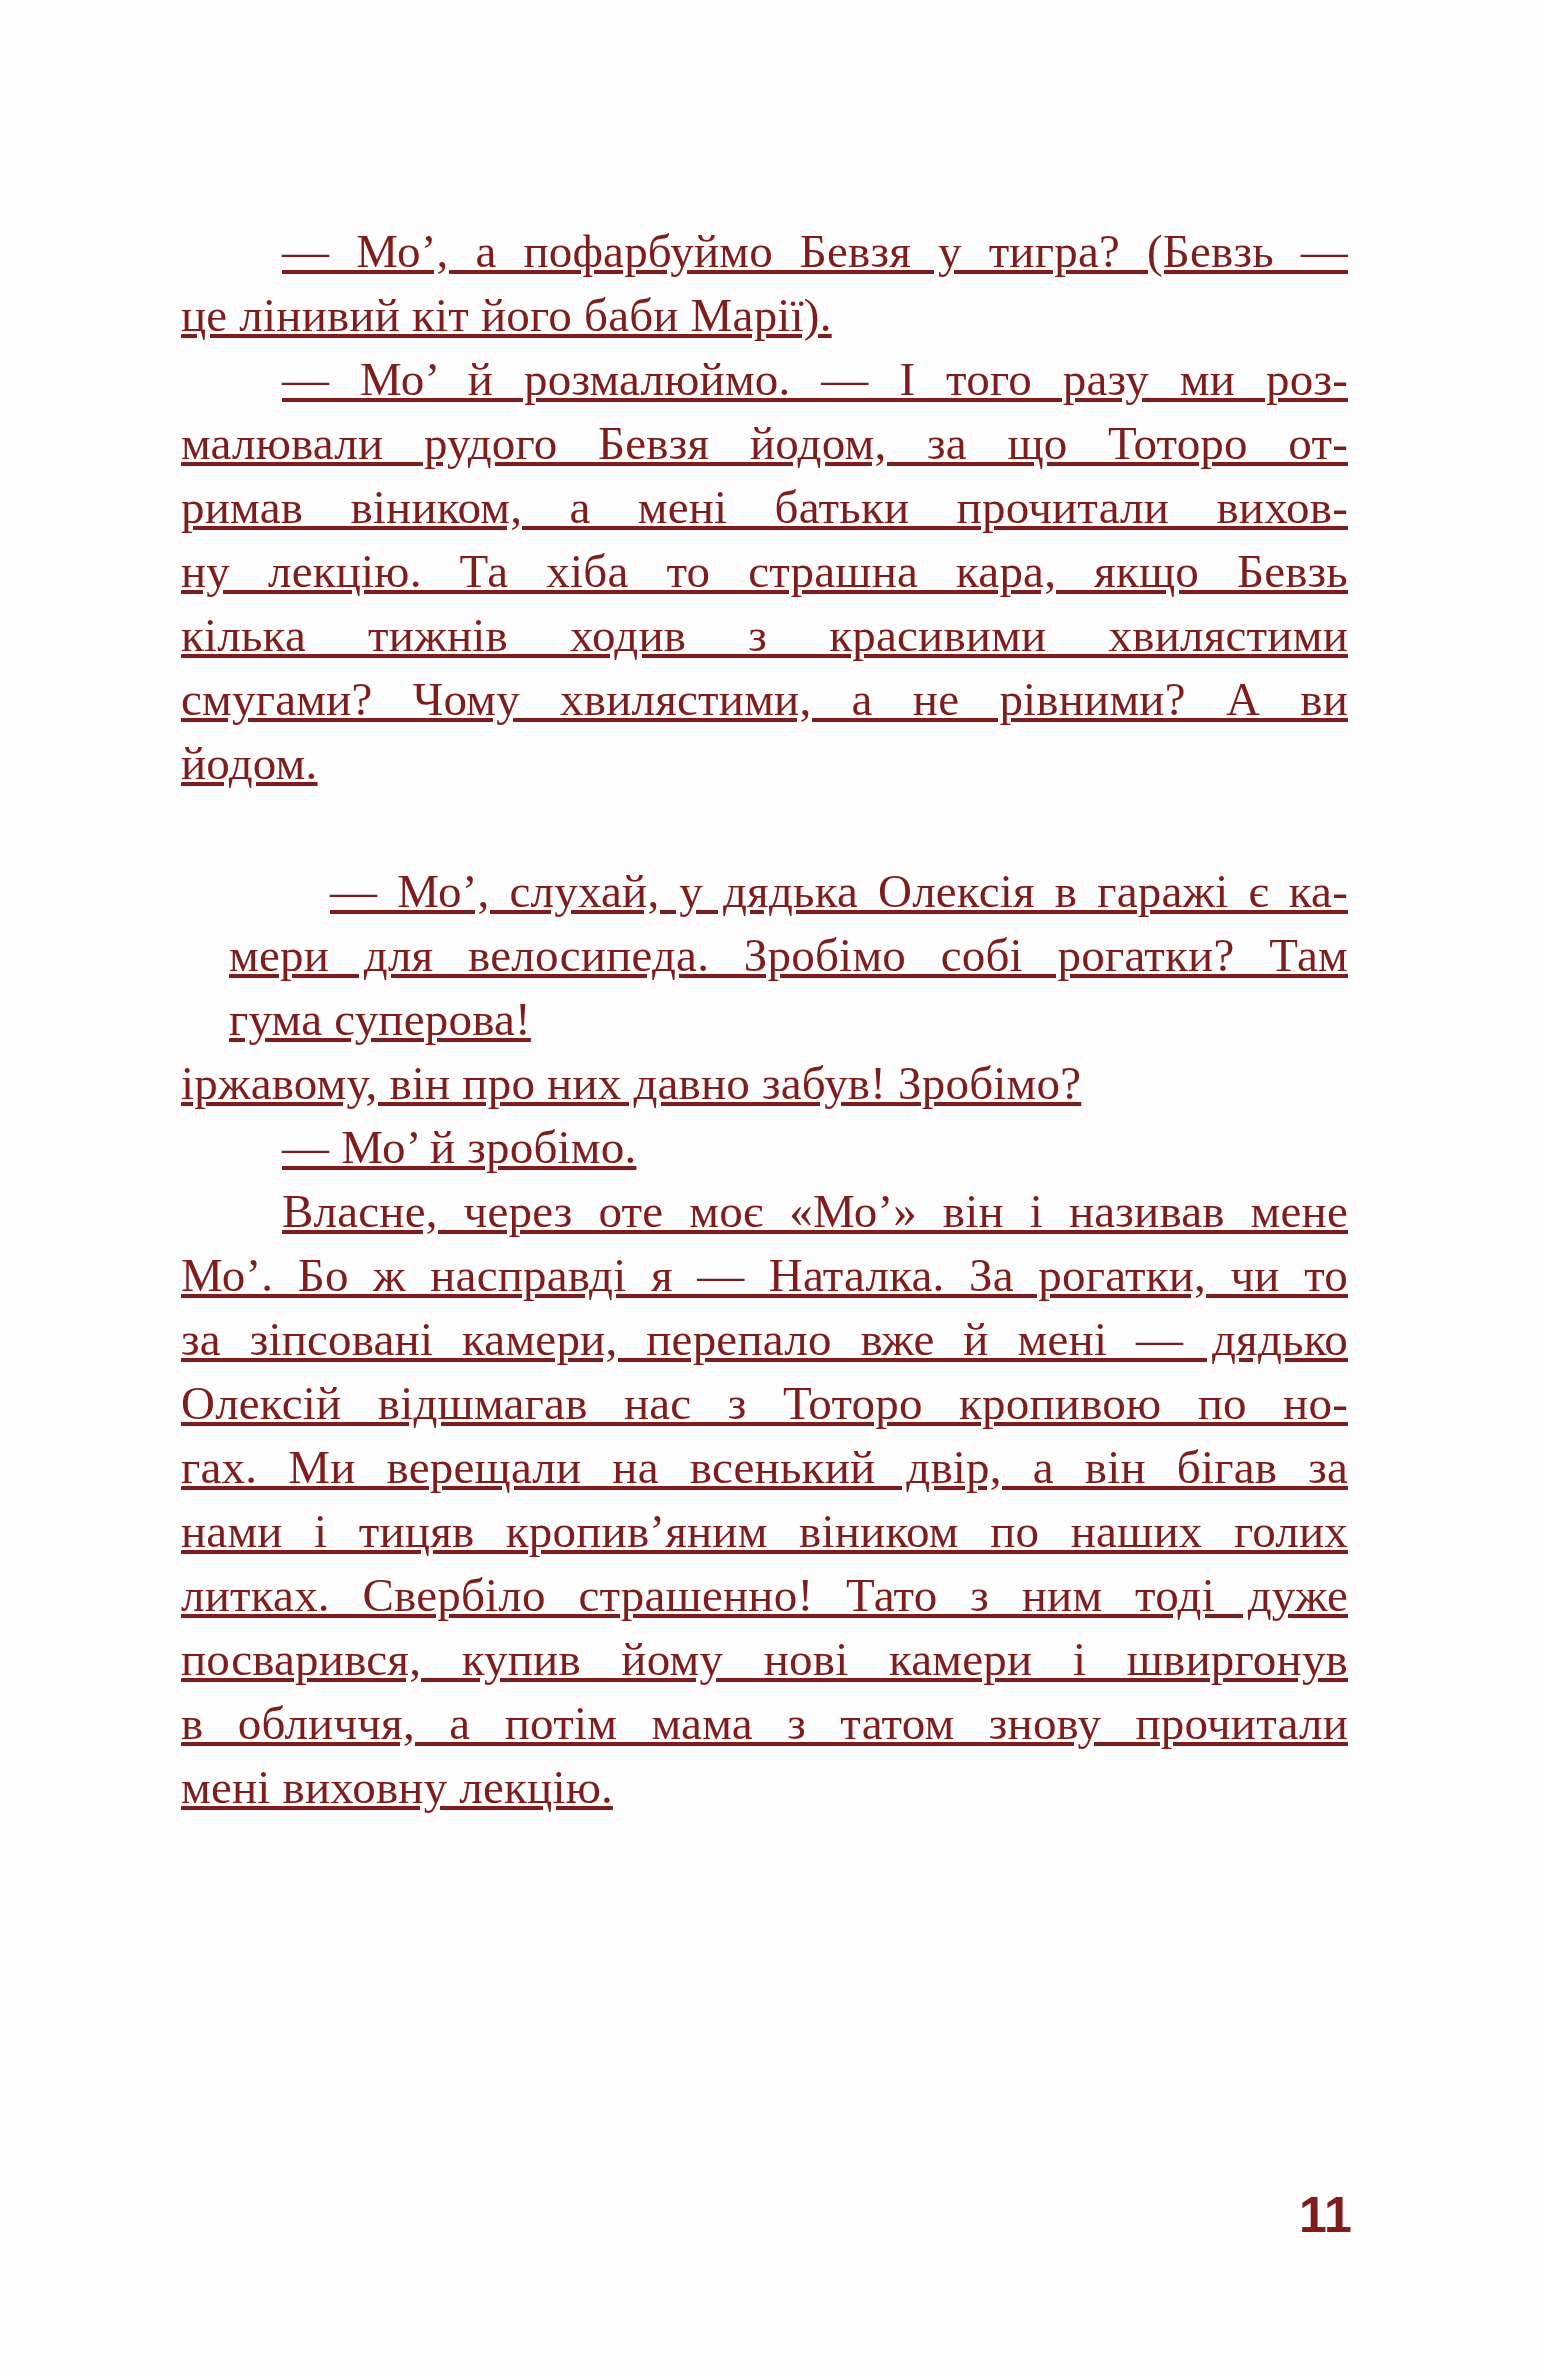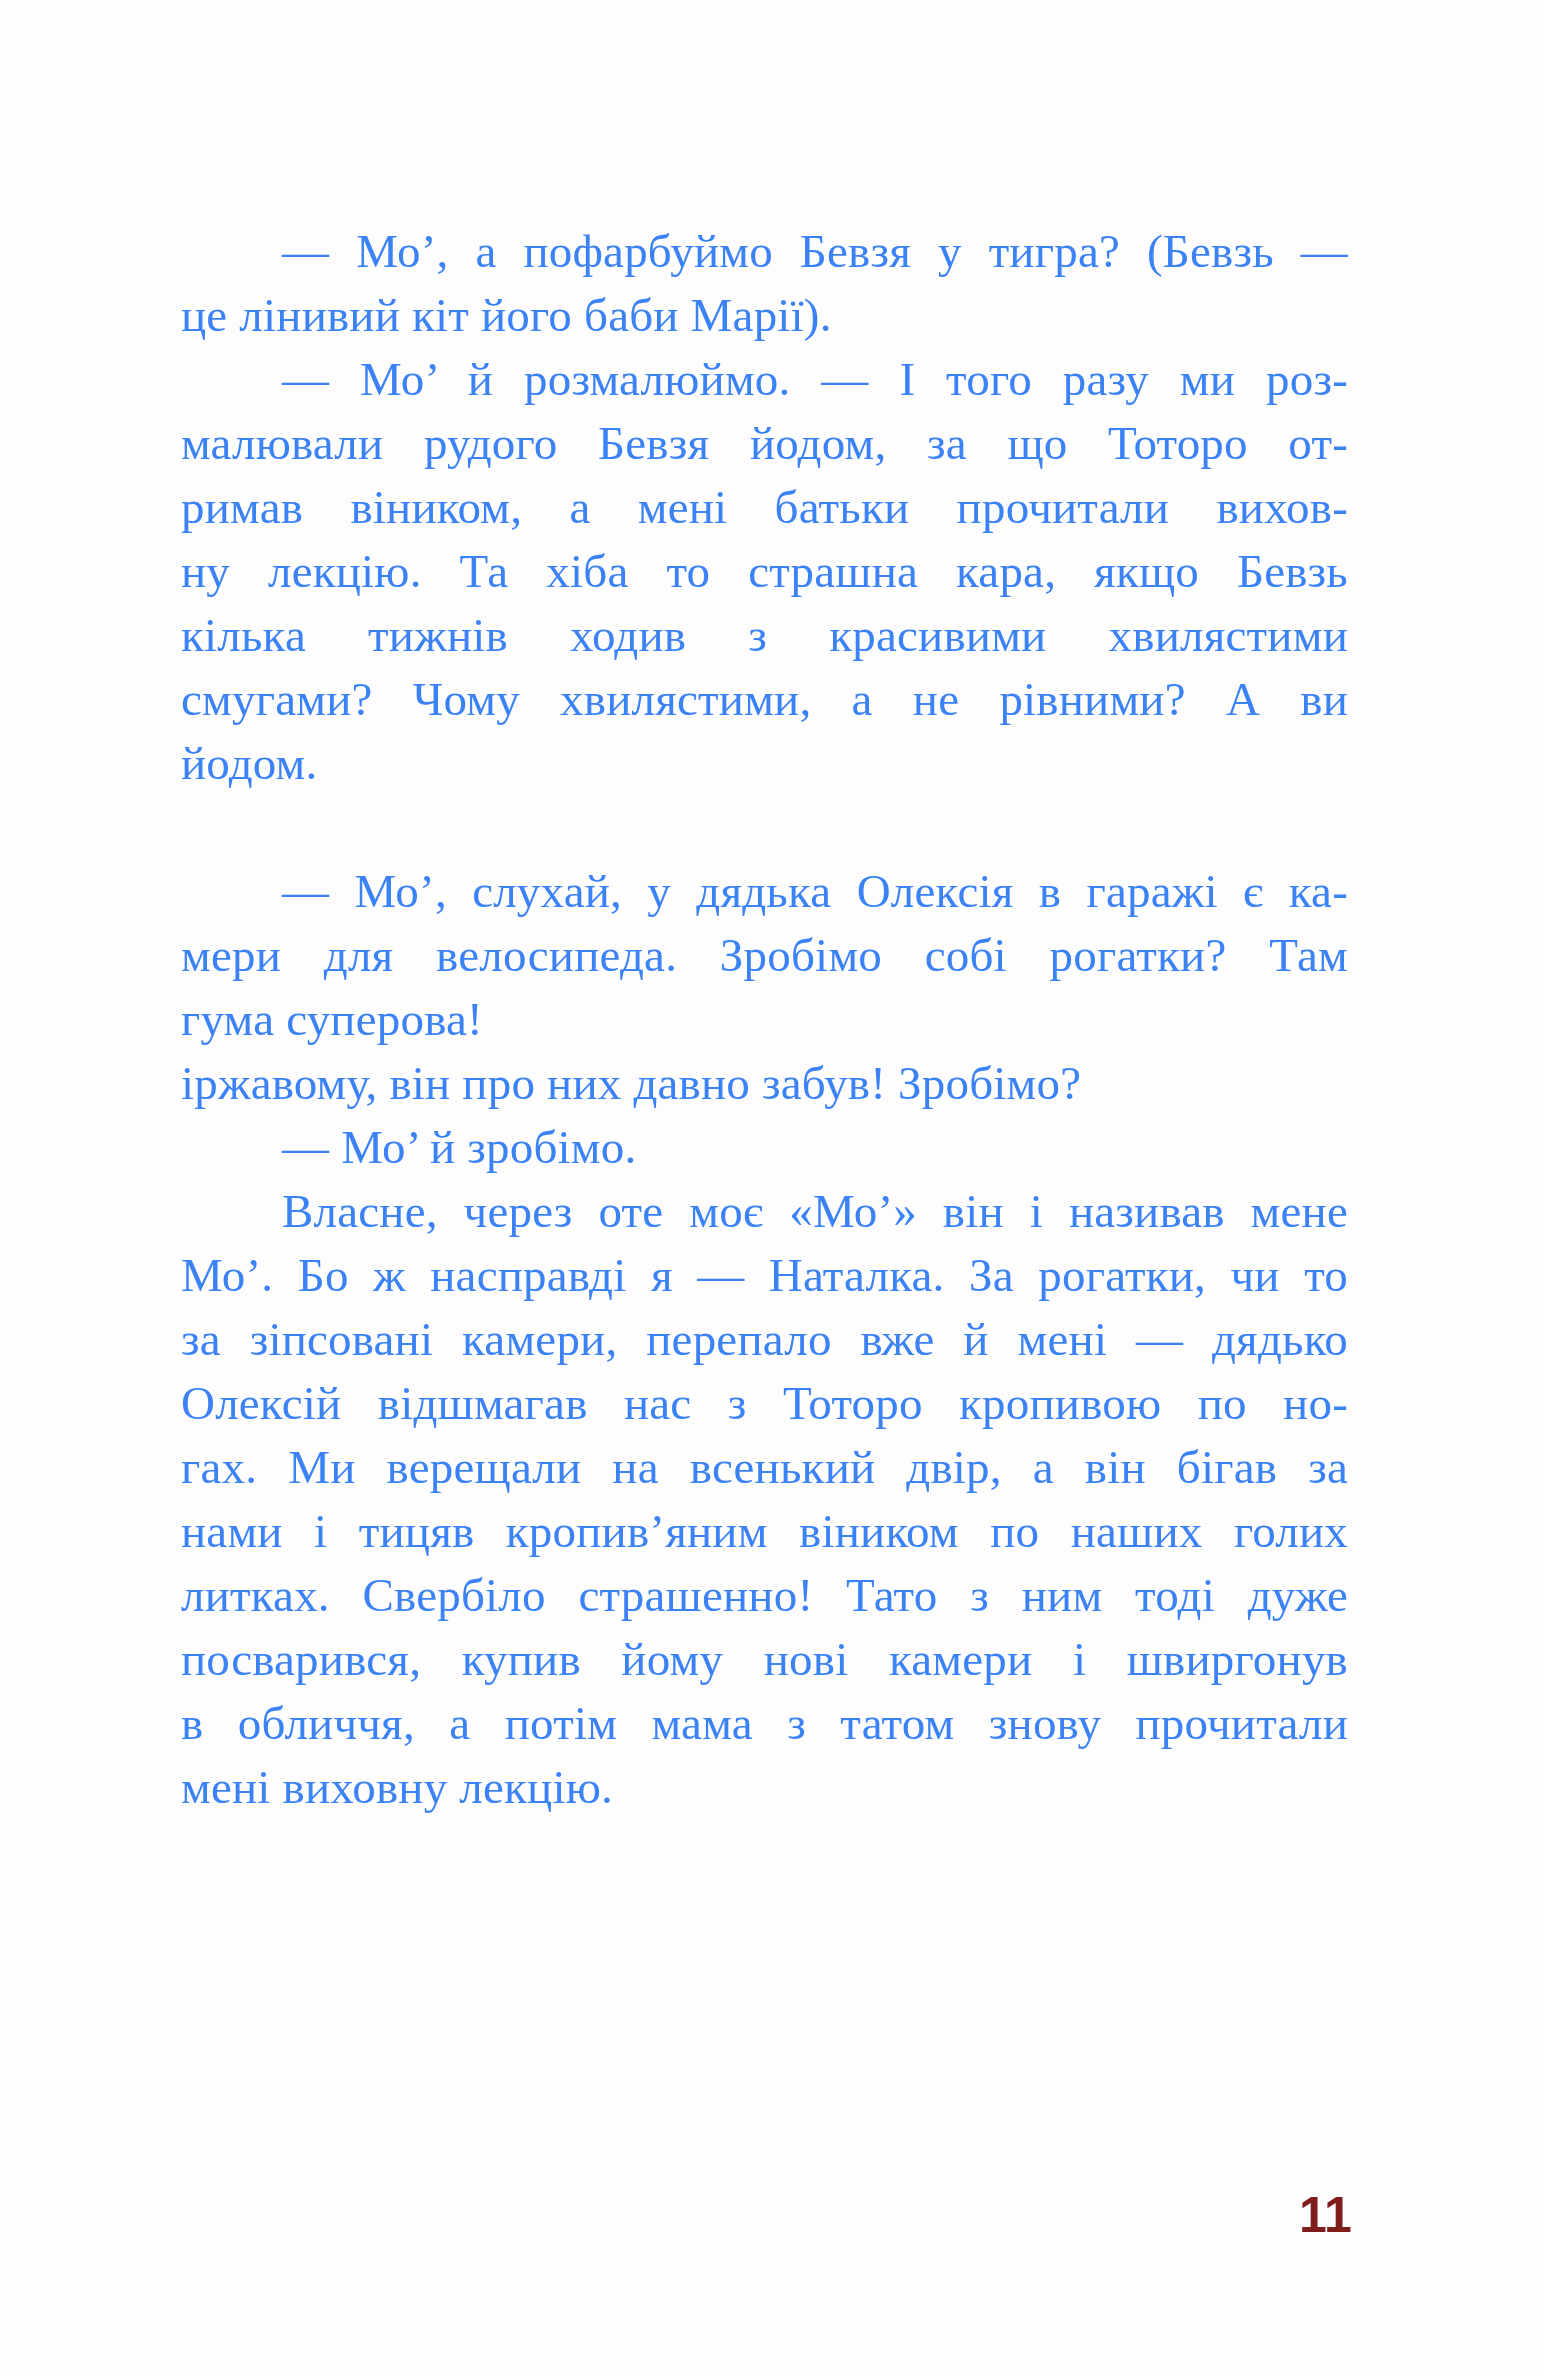--- a/index.html
+++ b/index.html
@@ -26,20 +26,21 @@
     font-size: 47px;
     line-height: 64px;
     color: #141414;
     letter-spacing: 0.2px;
   }
   .paragraph {
     margin: 0;
   }
   .paragraph.section-break {
     margin-top: 64px;
+    margin-left: 48px;
   }
   .line {
     text-align: justify;
     text-align-last: justify;
     text-justify: inter-word;
     white-space: normal;
   }
   .line.first {
     text-indent: 101px;
   }
@@ -54,21 +55,21 @@
     font-weight: bold;
     font-size: 50px;
     line-height: 50px;
     color: #161616;
   }
 </style>
 </head>
 <body>
 
 <div class="page" style="background: rgb(253, 253, 253);">
-  <div class="text-block" style="color: #3b82f6;">
+  <div class="text-block" style="color: #7f1d1d; text-decoration: underline;">
       <div class="paragraph">
         <div class="line first">— Мо’, а пофарбуймо Бевзя у тигра? (Бевзь —</div>
         <div class="line last">це лінивий кіт його баби Марії).</div>
       </div>
       <div class="paragraph">
         <div class="line first">— Мо’ й розмалюймо. — І того разу ми роз-</div>
         <div class="line">малювали рудого Бевзя йодом, за що Тоторо от-</div>
         <div class="line">римав віником, а мені батьки прочитали вихов-</div>
         <div class="line">ну лекцію. Та хіба то страшна кара, якщо Бевзь</div>
         <div class="line">кілька тижнів ходив з красивими хвилястими</div>

